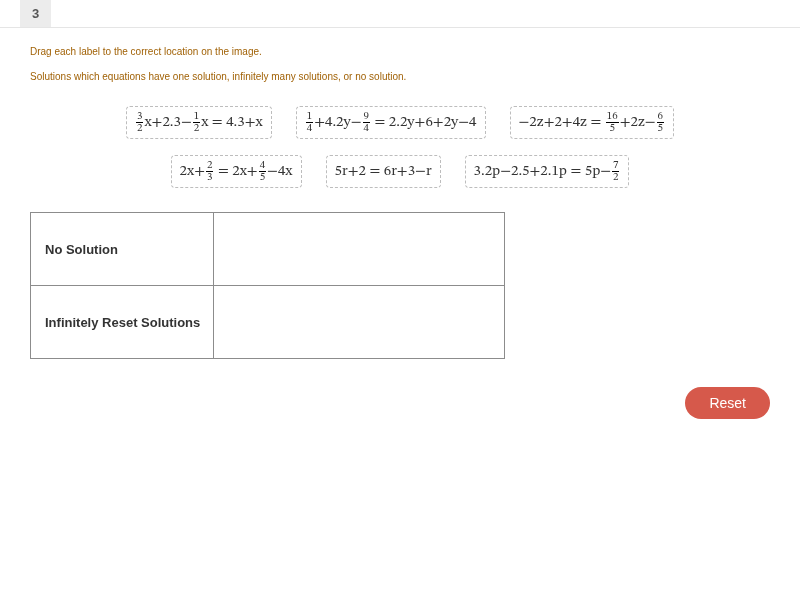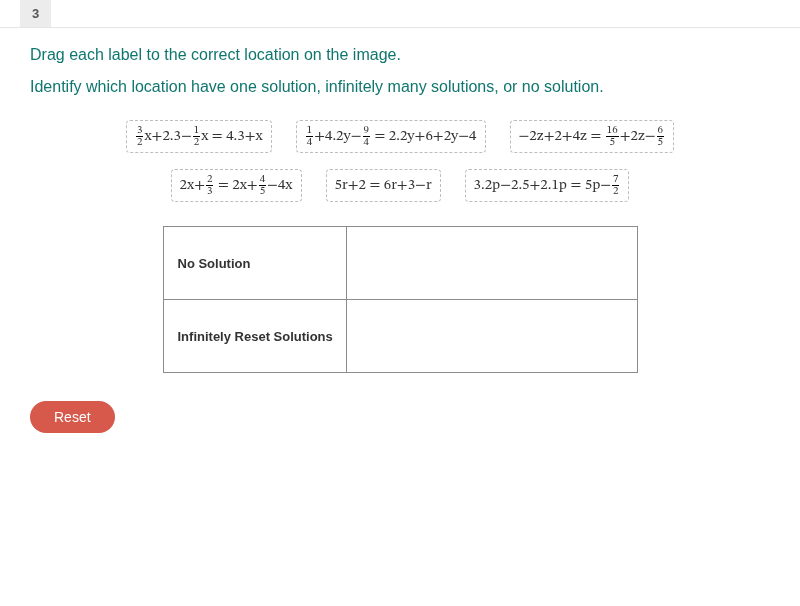--- a/index.html
+++ b/index.html
@@ -20,22 +20,22 @@
     background: #ececec;
     color: #555;
     font-weight: 600;
     padding: 6px 12px;
     font-size: 13px;
   }
   .content {
     padding: 18px 30px 30px 30px;
   }
   .instr {
-    color: #0f766e;
-    font-size: 16px;
+    color: #a16207;
+    font-size: 10px;
     margin-bottom: 14px;
   }
   .labels {
     margin: 24px 0 24px 0;
   }
   .labelrow {
     display: flex;
     gap: 24px;
     justify-content: center;
     margin-bottom: 16px;
@@ -62,42 +62,42 @@
     align-items: center;
     vertical-align: middle;
     font-size: 11px;
     line-height: 1;
     margin: 0 1px;
   }
   .draglabel .frac .num { border-bottom: 1px solid #000; padding: 0 1px; }
   .draglabel .frac .den { padding: 0 1px; }
   .table-wrap {
     display: flex;
-    justify-content: center;
+    justify-content: flex-start;
   }
   table.ans {
     border-collapse: collapse;
   }
   table.ans td {
     border: 1px solid #8c8c8c;
     padding: 0;
   }
   table.ans td.catcell {
     width: 168px;
     height: 72px;
     padding-left: 14px;
     font-weight: 600;
     font-size: 13px;
   }
   table.ans td.drop {
     width: 290px;
   }
   .btns {
     display: flex;
-    justify-content: space-between;
+    justify-content: flex-end;
     gap: 30px;
     margin-top: 28px;
   }
   .btn {
     border: none;
     border-radius: 18px;
     padding: 8px 24px;
     font-size: 14px;
     font-weight: 500;
     color: #fff;
@@ -109,21 +109,21 @@
 </head>
 <body>
 
 <div class="qnum-bar">
   <span class="qnum">3</span>
 </div>
 
 <div class="content">
 
   <div class="instr">Drag each label to the correct location on the image.</div>
-  <div class="instr">Identify which location have one solution, infinitely many solutions, or no solution.</div>
+  <div class="instr">Solutions which equations have one solution, infinitely many solutions, or no solution.</div>
 
   <div class="labels">
     <div class="labelrow">
         <div class="draglabel">
           <span><span class="frac">
               <span class="num">3</span>
               <span class="den">2</span>
             </span>x+2.3−<span class="frac">
               <span class="num">1</span>
               <span class="den">2</span>

